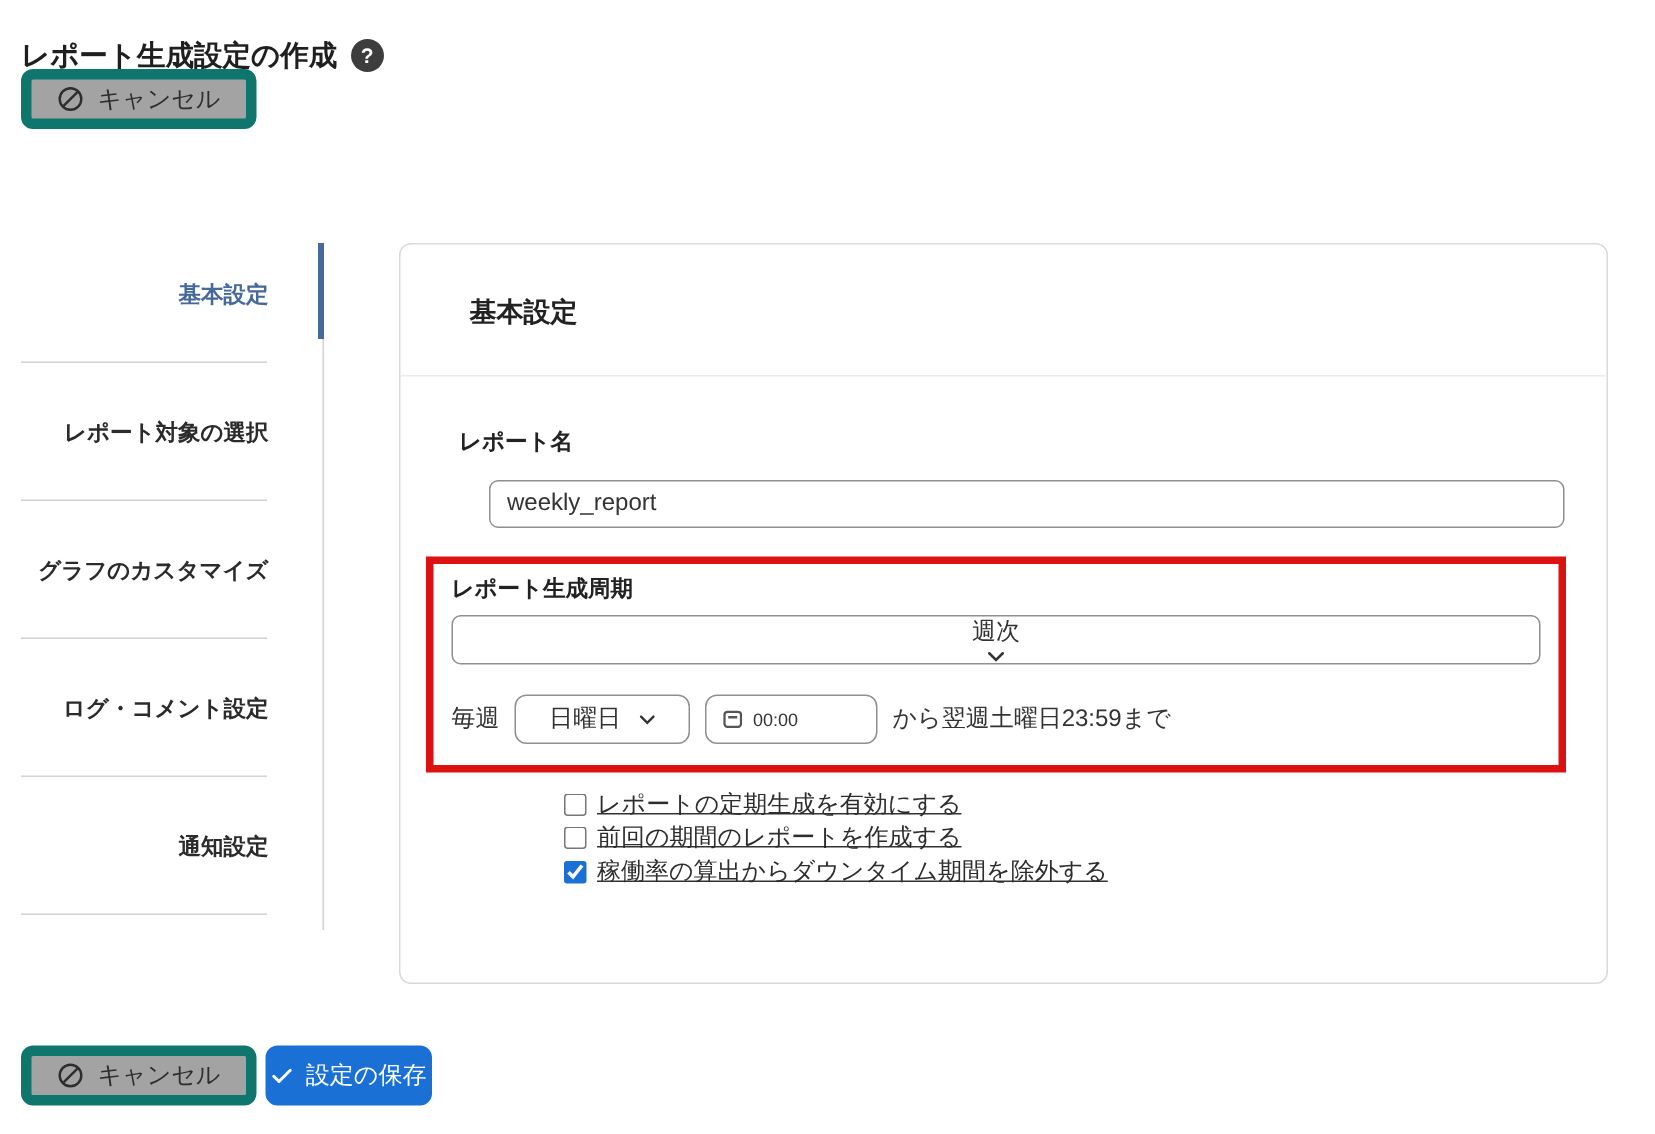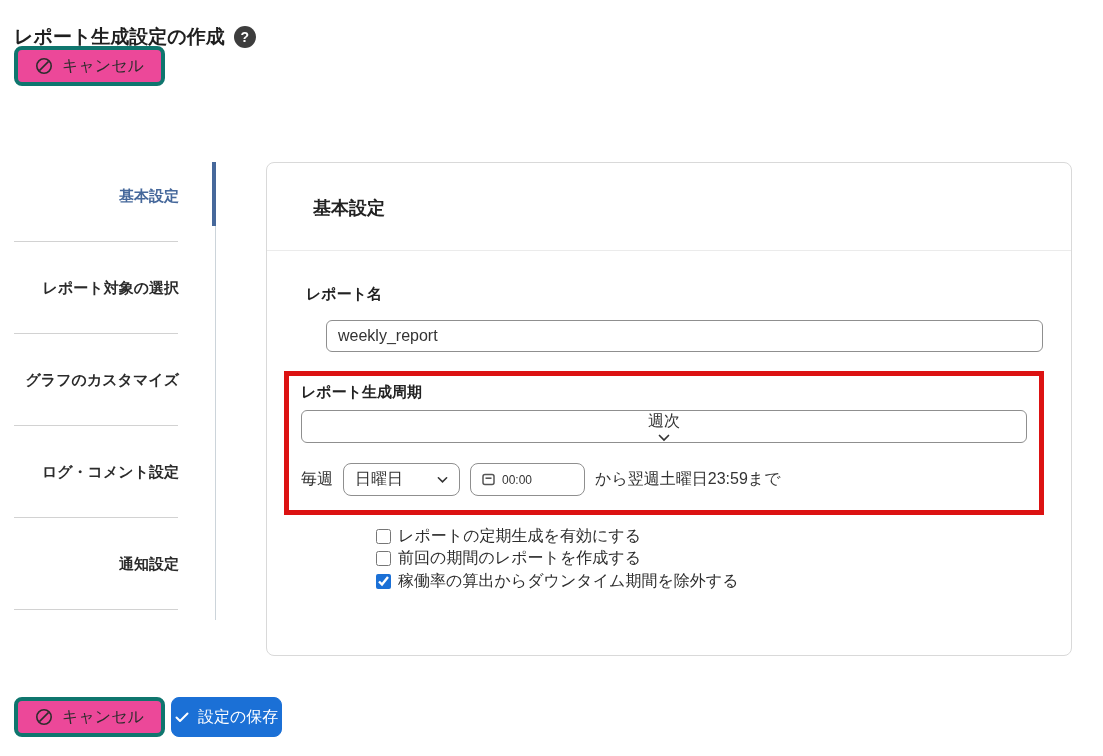--- a/index.html
+++ b/index.html
@@ -16,21 +16,21 @@
   .help-icon{
     width:22px;height:22px;border-radius:50%;background:#3d3d3d;color:#fff;
     font-size:14px;font-weight:bold;display:flex;align-items:center;justify-content:center;
   }
   
   .btn{
     display:inline-flex;align-items:center;gap:9px;height:40px;box-sizing:border-box;
     border-radius:8px;font-size:16px;cursor:pointer;user-select:none;
   }
   .btn-outline{
-    background:#ec4899;border:4px solid #0f766e;color:#2d2d2d;padding:0 17px;
+    background:#a3a3a3;border:7px solid #0f766e;color:#2d2d2d;padding:0 17px;
   }
   .btn-primary{
     background:#1b70d6;border:1px solid #1b70d6;color:#fff;padding:0 3px;
   }
   .btn-cancel-top{position:absolute;left:14px;top:46px;}
   .footer{position:absolute;left:14px;top:697px;display:flex;gap:6px;}
   
   .tabs{position:absolute;left:0;top:150px;width:216px;}
   .tab{
     position:relative;height:92px;display:flex;align-items:center;justify-content:flex-end;
@@ -63,28 +63,28 @@
     margin:19px 0 0 -22px;width:760px;box-sizing:border-box;
     border:5px solid #dc1212;padding:7px 12px 14px 12px;
   }
   .selectbox{
     height:33px;box-sizing:border-box;border:1px solid #8f8f8f;border-radius:6px;
     background:#fff;display:flex;align-items:center;justify-content:space-between;
     padding:0 13px;font-size:16px;color:#333;cursor:pointer;
   }
   .select-lg{margin-top:8px;width:726px;flex-direction:column;}
   .cycle-row{margin-top:20px;display:flex;align-items:center;gap:10px;font-size:16px;color:#333;}
-  .select-sm{width:117px;border-radius:8px;padding:0 11px;}
+  .select-sm{width:117px;border-radius:8px;padding:0 22px;}
   .time-input{
     width:115px;height:33px;box-sizing:border-box;border:1px solid #8f8f8f;border-radius:8px;
     background:#fff;display:flex;align-items:center;gap:7px;padding:0 11px;
     font-size:12px;color:#333;cursor:text;
   }
   
-  .checkbox-group{margin:10px 0 0 70px;}
+  .checkbox-group{margin:10px 0 0 70px;text-decoration:underline;}
   .checkbox-row{display:flex;align-items:center;gap:7px;height:22.5px;font-size:16px;color:#2d2d2d;}
   .checkbox-row input{width:15px;height:15px;margin:0;accent-color:#1b70d6;}
   .icon{display:inline-flex;align-items:center;}
 </style>
 </head>
 <body>
 
 <h1 class="page-title">
   <span>レポート生成設定の作成</span>
   <span class="help-icon">?</span>

